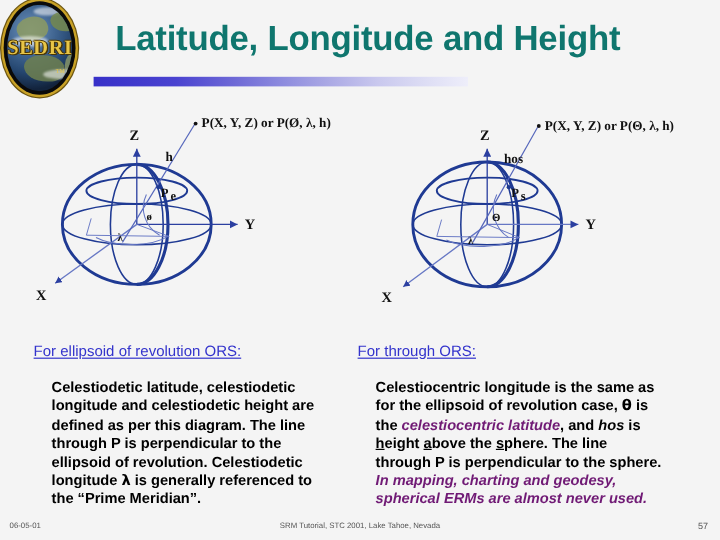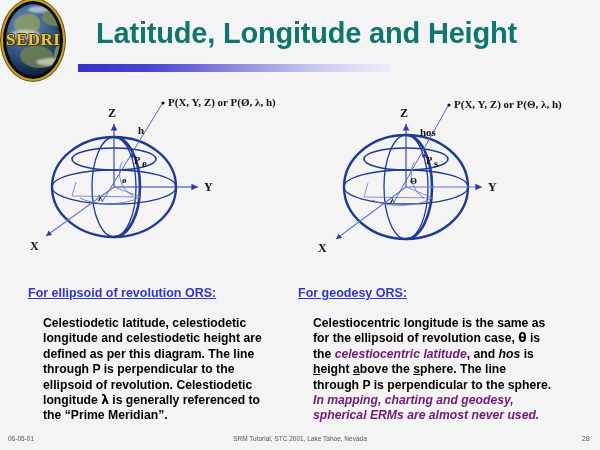--- a/index.html
+++ b/index.html
@@ -123,21 +123,21 @@
   
   .col {
     position: absolute;
     top: 286px;
   }
   #col-left  { left: 28px;  width: 256px; }
   #col-right { left: 298px; width: 272px; }
 
   .col-heading {
     font-size: 12.5px;
-    font-weight: bold;
+    font-weight: normal;
     color: #3333cc;
     text-decoration: underline;
     margin: 0 0 3px 0;
     line-height: 15px;
   }
   .col-body {
     font-size: 12.2px;
     font-weight: bold;
     color: #000000;
     line-height: 15.4px;
@@ -291,21 +291,21 @@
     <line x1="68" y1="113" x2="72" y2="99" stroke="#6677c4" stroke-width=".8"></line>
   </svg>
 </div>
 
 <div class="col" id="col-left">
   <p class="col-heading">For ellipsoid of revolution ORS:</p>
   <p class="col-body" id="col-left-body"><span>Celestiodetic latitude, celestiodetic longitude and celestiodetic height are defined as per this diagram.  The line through P is perpendicular to the ellipsoid of revolution. Celestiodetic longitude </span><span class="sym">λ</span><span> is generally referenced to the “Prime Meridian”.</span></p>
 </div>
 
 <div class="col" id="col-right">
-  <p class="col-heading">For geodesy ORS:</p>
+  <p class="col-heading">For through ORS:</p>
   <p class="col-body" id="col-right-body"><span>Celestiocentric longitude is the same as for the ellipsoid of revolution case, </span><span class="sym">θ</span><span> is the </span><span class="em-red">celestiocentric latitude</span><span>, and </span><span style="font-style: italic;">hos</span><span> is </span><span class="u">h</span><span>eight </span><span class="u">a</span><span>bove the </span><span class="u">s</span><span>phere. The line through P is perpendicular to the sphere.   </span><span class="em-red">In mapping, charting and geodesy, spherical ERMs are almost never used.</span></p>
 </div>
 
 <div id="slide-footer">
   <div id="footer-date">06-05-01</div>
   <div id="footer-center">SRM Tutorial, STC 2001, Lake Tahoe, Nevada</div>
-  <div id="footer-page">28</div>
+  <div id="footer-page">57</div>
 </div>
 
 </body></html>

